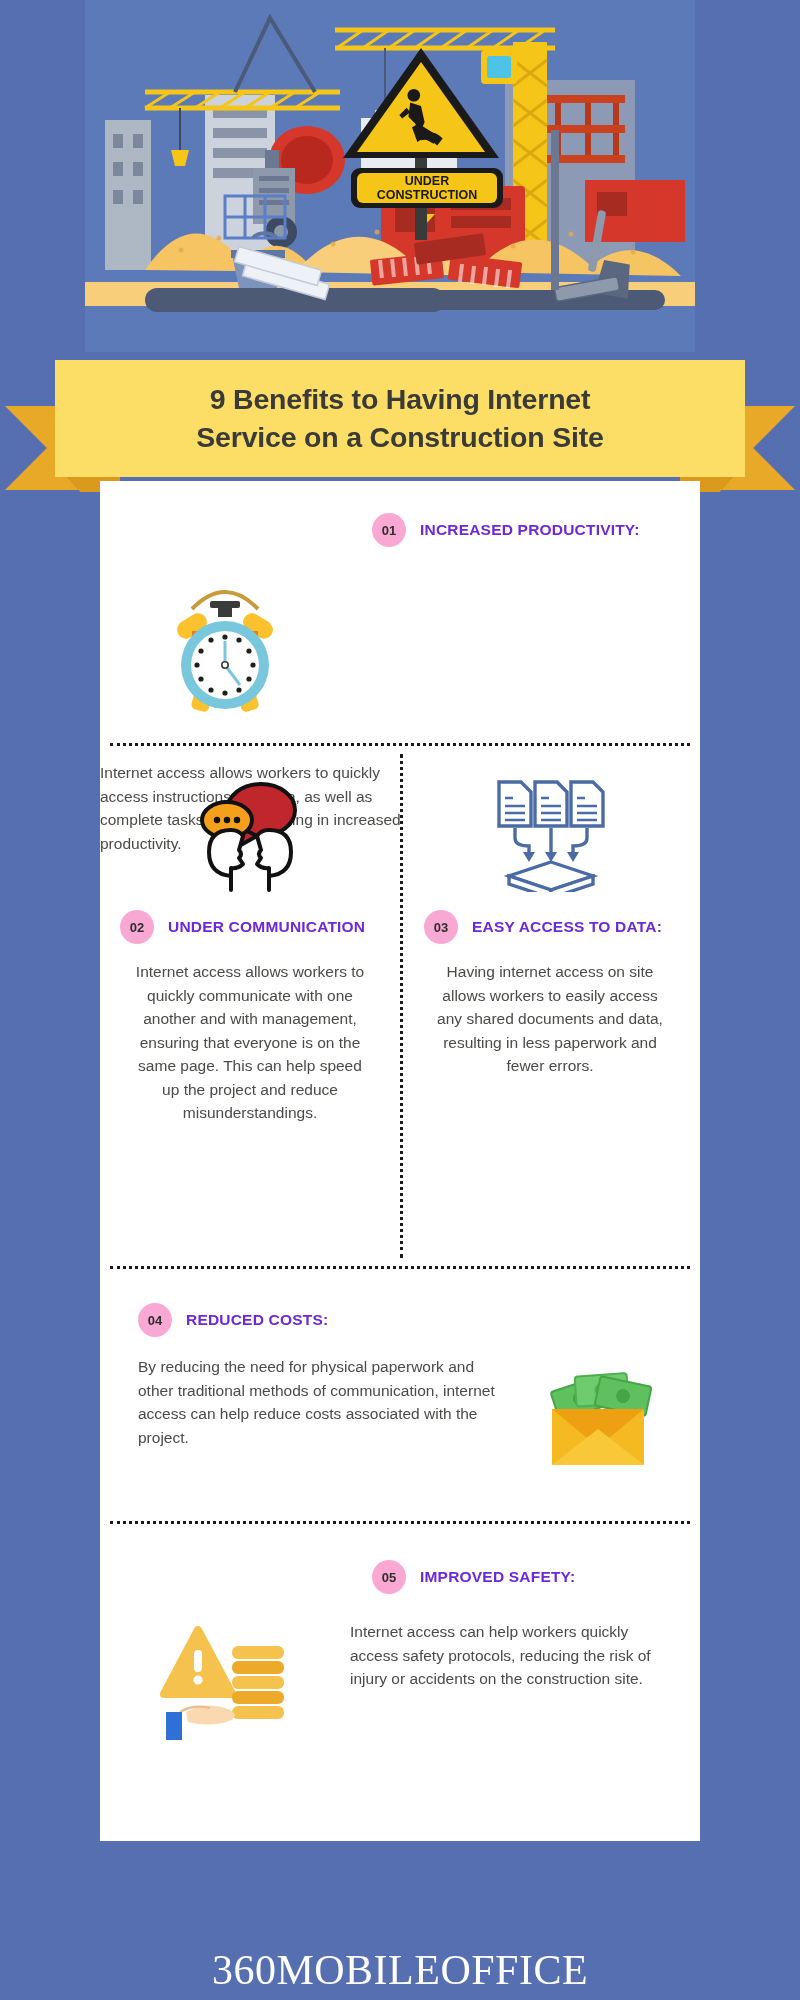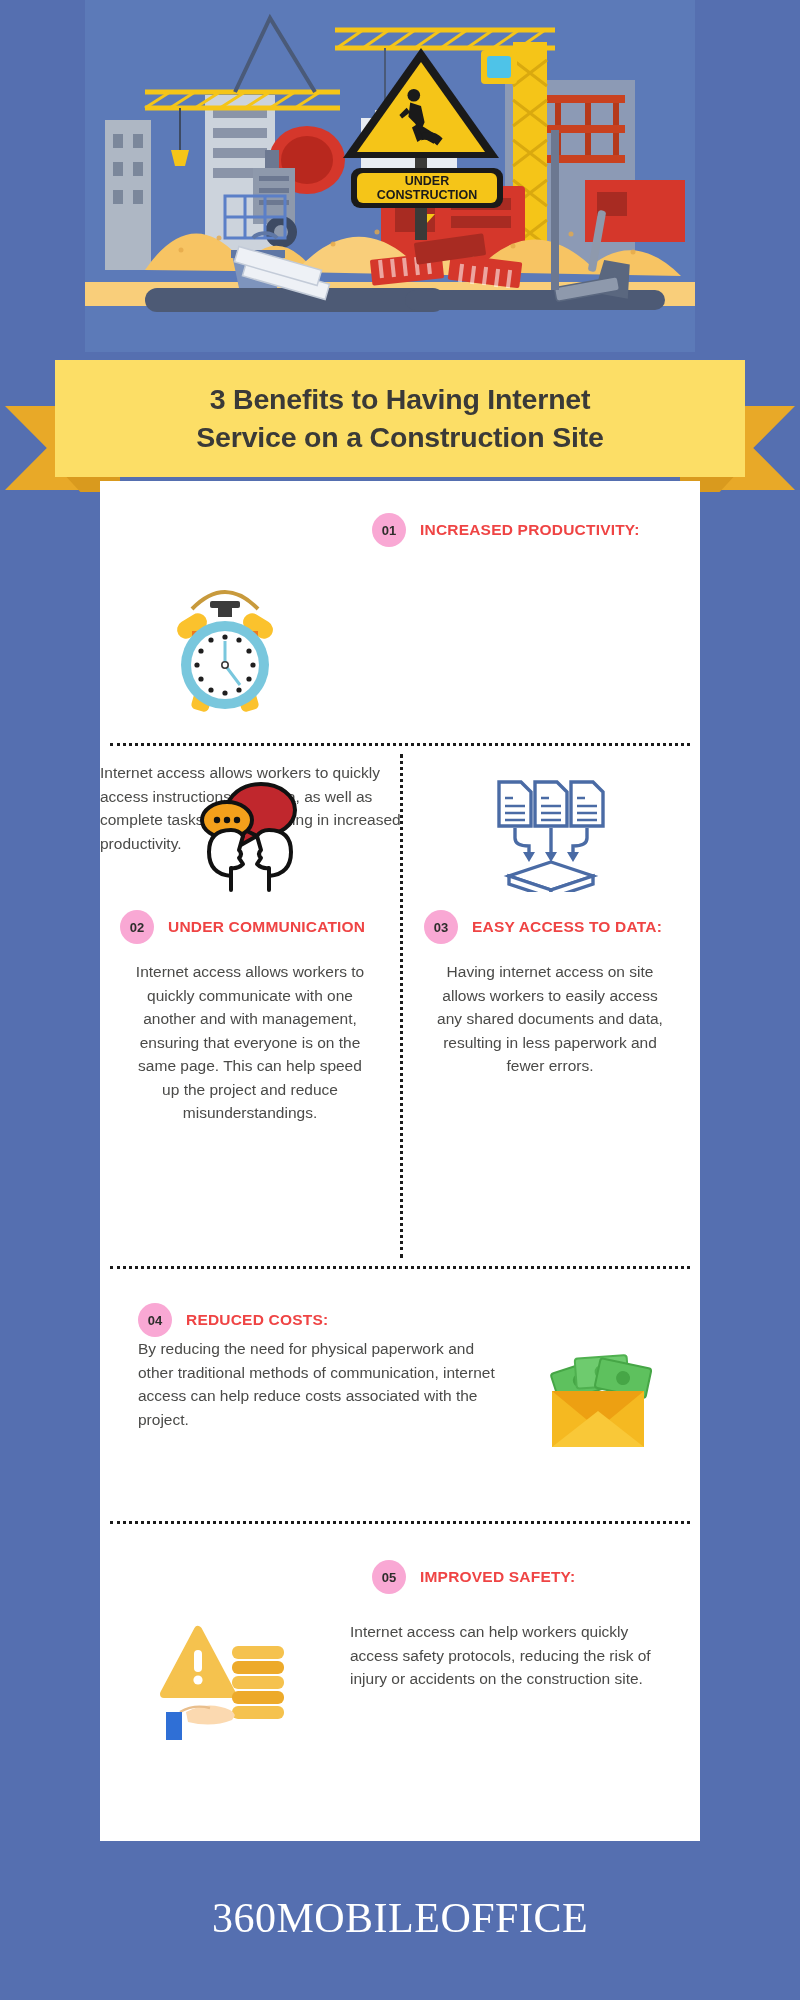--- a/index.html
+++ b/index.html
@@ -82,21 +82,21 @@
   
   .head-row { display: flex; align-items: center; gap: 14px; }
   .numpill {
     width: 34px; height: 34px; border-radius: 50%;
     background: #f9a8d4; color: #2e2e2c;
     font-size: 13px; font-weight: bold;
     display: flex; align-items: center; justify-content: center;
     flex: 0 0 34px;
   }
   .sechead {
-    font-size: 15.5px; font-weight: bold; color: #ef4444;
+    font-size: 15.5px; font-weight: bold; color: #6d28d9;
     letter-spacing: 0.2px; white-space: nowrap;
   }
   .body-txt {
     font-size: 15.5px; line-height: 1.52; color: #4a4a48;
   }
 
   
   .s1 { height: 262px; padding: 32px 0 0 0; }
   .s1 .head-row { margin-left: 272px; }
   .s1 .inner { display: flex; flex-direction: column; }
@@ -112,37 +112,37 @@
   .col { width: 50%; padding: 22px 16px 0 16px; text-align: center; }
   .col .iconbox { height: 128px; display: flex; align-items: center; justify-content: center; }
   .col .head-row { justify-content: flex-start; margin-top: 14px; }
   .col .body-txt { margin-top: 16px; padding: 0 12px; }
   .col2 .head-row { margin-left: 4px; }
   .col3 .head-row { margin-left: 8px; }
 
   
   .s4 { height: 252px; padding: 34px 4px 0 0; }
   .s4 .head-row { margin-left: 38px; }
-  .s4 .inner { display: flex; }
+  .s4 .inner { display: flex; margin-top: 18px; }
   .s4 .txt { width: 400px; padding-left: 38px; }
   .s4 .icon { flex: 1; display: flex; justify-content: center; align-items: flex-start; padding-top: 6px; }
 
   
   .s5 { height: 270px; padding: 36px 0 0 0; }
   .s5 .head-row { margin-left: 272px; }
   .s5 .inner { display: flex; margin-top: 26px; }
   .s5 .icon { width: 250px; display: flex; justify-content: center; align-items: flex-start; padding-left: 10px;}
   .s5 .txt { width: 330px; padding-right: 18px; }
 
   
   .footer {
     position: absolute;
     left: 0; top: 1841px; width: 800px; height: 159px;
     background: #556FB0;
-    display: flex; align-items: center; justify-content: center;
+    display: flex; align-items: flex-end; justify-content: center;
   }
   .footer .logo {
     font-family: "Liberation Serif", serif;
     font-size: 42px; color: #FFFFFF; letter-spacing: 0.5px;
     padding-bottom: 6px;
   }
 </style>
 </head>
 <body>
 
@@ -312,21 +312,21 @@
     </svg>
   </div>
 
   <div class="ribbon-wrap">
     <div class="ribbon-tail-l"></div>
     <div class="ribbon-tail-r"></div>
     <div class="ribbon-shadow-l"></div>
     <div class="ribbon-shadow-r"></div>
     <div class="ribbon">
       <h1>
-        <span>3 Benefits to Having Internet</span><br>
+        <span>9 Benefits to Having Internet</span><br>
         <span>Service on a Construction Site</span>
       </h1>
     </div>
   </div>
 
   <div class="card">
 
     <div class="section s1">
       <div class="head-row">
         <div class="numpill">01</div>

